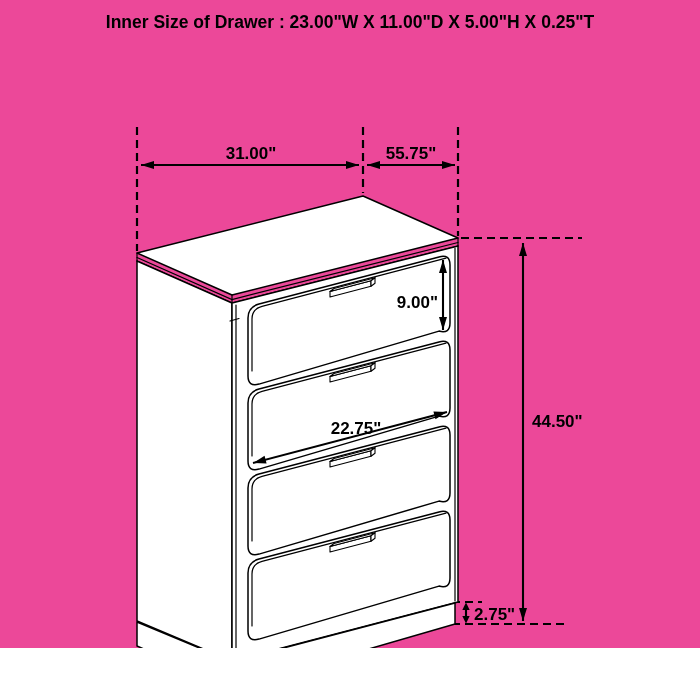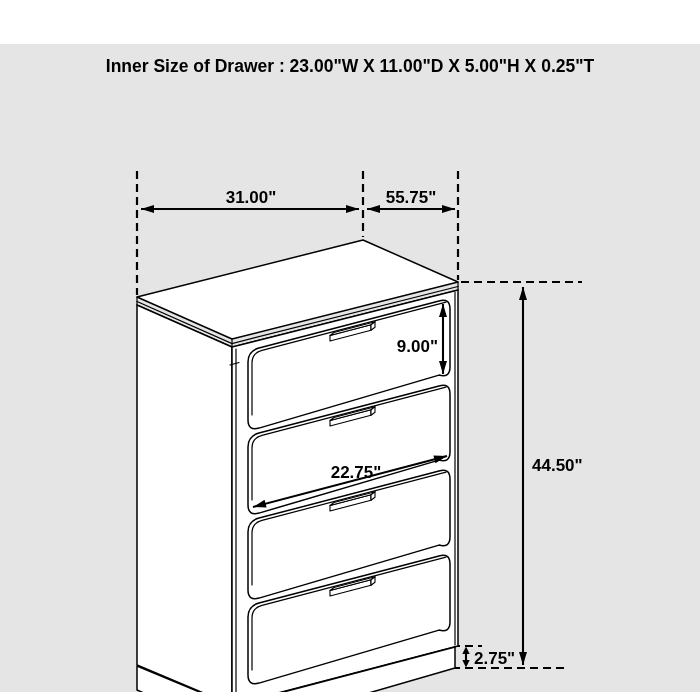--- a/index.html
+++ b/index.html
@@ -1,16 +1,16 @@
 <!DOCTYPE html>
 <html><head>
 <meta charset="utf-8">
 <style>
   html,body{margin:0;padding:0;background:#ffffff;}
-  .stage{position:relative;width:700px;height:648px;background:#e5e5e5;overflow:hidden;margin-top:44px;}
+  .stage{position:relative;width:700px;height:648px;background:#ec4899;overflow:hidden;}
   svg{display:block;}
   .face{stroke:#000;stroke-width:1.5;fill:#fff;stroke-linejoin:round;}
   .thin{stroke:#000;stroke-width:1.2;fill:none;stroke-linecap:round;}
   .hface{stroke:#000;stroke-width:1.1;fill:#fff;stroke-linejoin:round;}
   .dim{stroke:#000;stroke-width:2.1;fill:none;}
   .dash{stroke:#000;stroke-width:2.2;fill:none;stroke-dasharray:8 5;}
   .dimlabel{font-family:"Liberation Sans",sans-serif;font-weight:bold;font-size:17px;fill:#000;}
   .titlelabel{font-family:"Liberation Sans",sans-serif;font-weight:bold;font-size:17.5px;fill:#000;}
   .ah{fill:#000;stroke:none;}
 </style>

